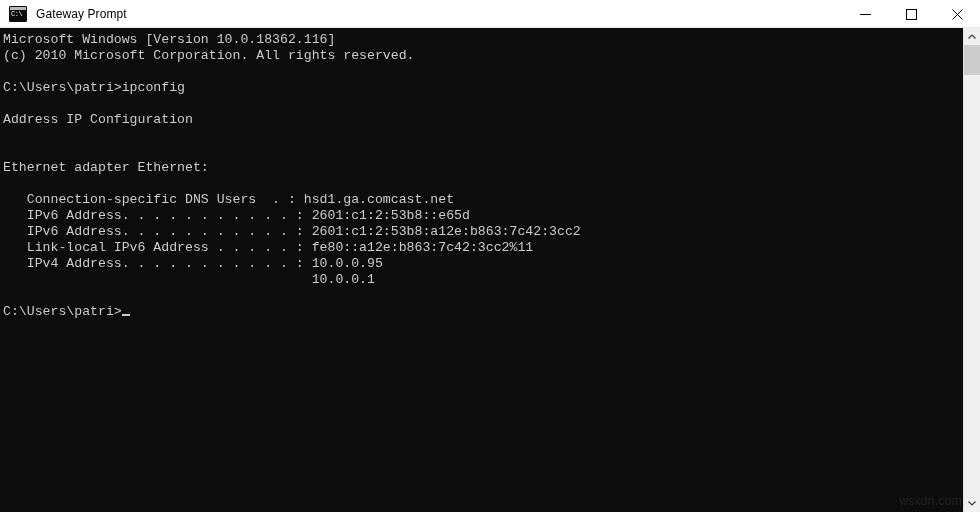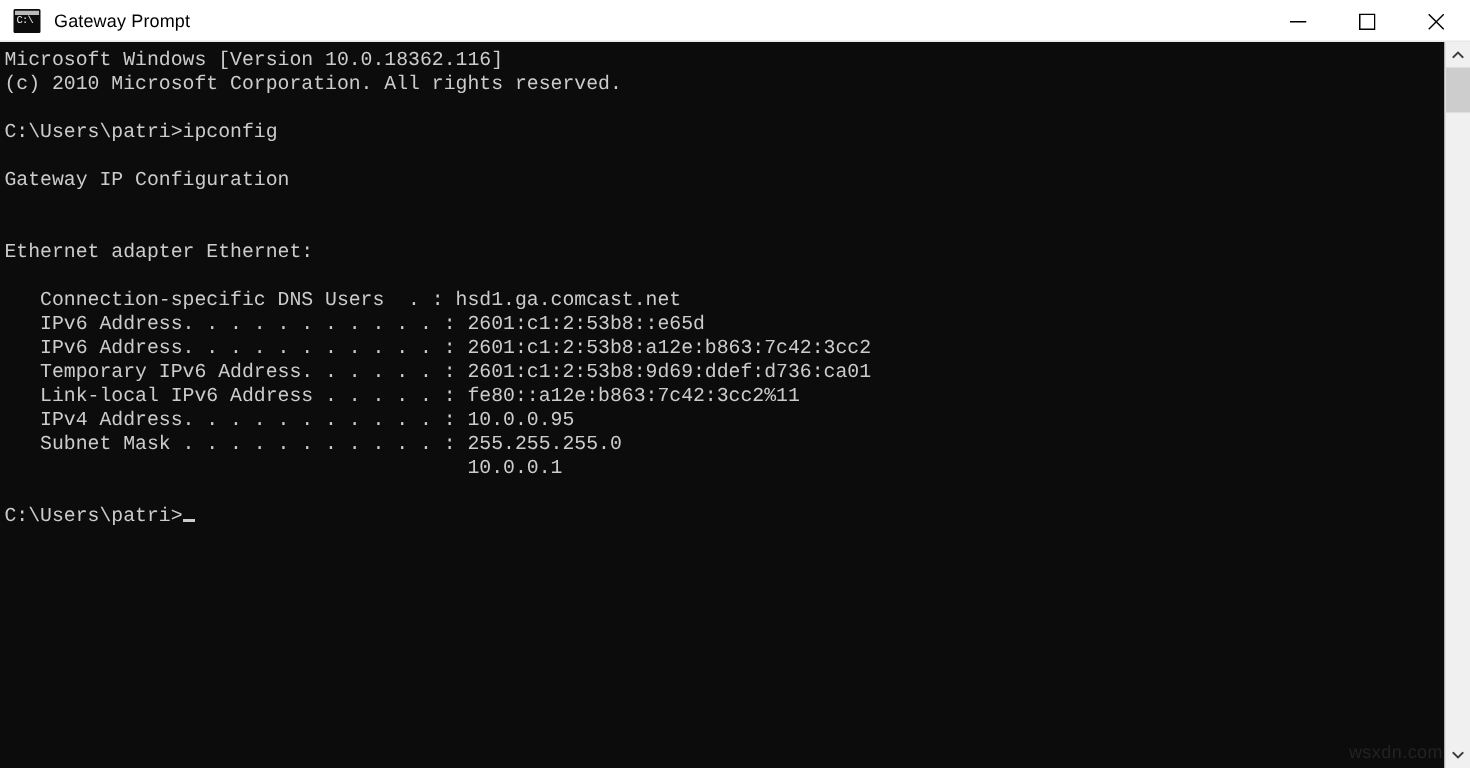--- a/index.html
+++ b/index.html
@@ -197,32 +197,30 @@
       </div>
     </div>
   </div>
 
   <div id="console">
     <div class="line">Microsoft Windows [Version 10.0.18362.116]</div>
     <div class="line">(c) 2010 Microsoft Corporation. All rights reserved.</div>
     <div class="line"></div>
     <div class="line">C:\Users\patri&gt;ipconfig</div>
     <div class="line"></div>
-    <div class="line">Gateway IP Configuration</div>
+    <div class="line">Address IP Configuration</div>
     <div class="line"></div>
     <div class="line"></div>
     <div class="line">Ethernet adapter Ethernet:</div>
     <div class="line"></div>
     <div class="line">   Connection-specific DNS Users  . : hsd1.ga.comcast.net</div>
     <div class="line">   IPv6 Address. . . . . . . . . . . : 2601:c1:2:53b8::e65d</div>
     <div class="line">   IPv6 Address. . . . . . . . . . . : 2601:c1:2:53b8:a12e:b863:7c42:3cc2</div>
-    <div class="line">   Temporary IPv6 Address. . . . . . : 2601:c1:2:53b8:9d69:ddef:d736:ca01</div>
     <div class="line">   Link-local IPv6 Address . . . . . : fe80::a12e:b863:7c42:3cc2%11</div>
     <div class="line">   IPv4 Address. . . . . . . . . . . : 10.0.0.95</div>
-    <div class="line">   Subnet Mask . . . . . . . . . . . : 255.255.255.0</div>
     <div class="line">                                       10.0.0.1</div>
     <div class="line"></div>
     <div class="line"><span>C:\Users\patri&gt;</span><span class="cursor"></span></div>
   </div>
 
   <div id="scrollbar">
     <div id="scroll-up">
       <svg width="8" height="5" viewBox="0 0 8 5">
         <path d="M0.5 4.5 L4 1 L7.5 4.5" fill="none" stroke="#3c3c3c" stroke-width="1.2"></path>
       </svg>

